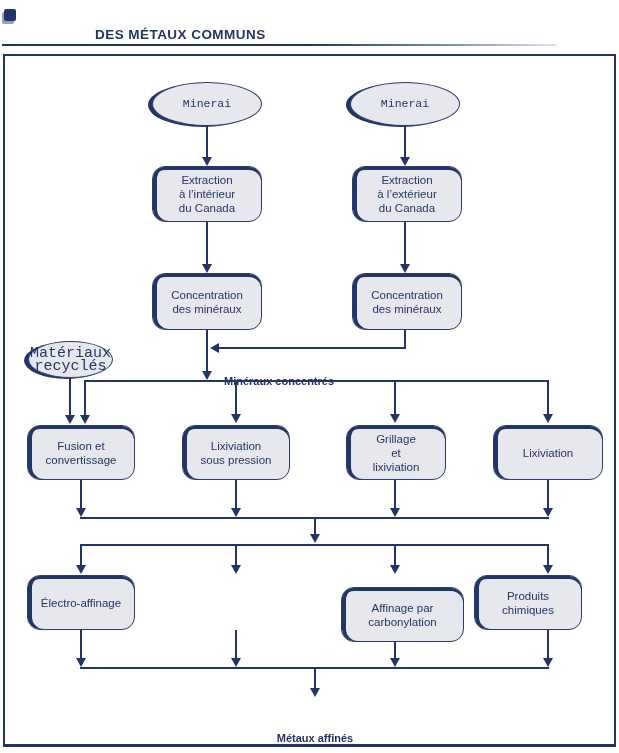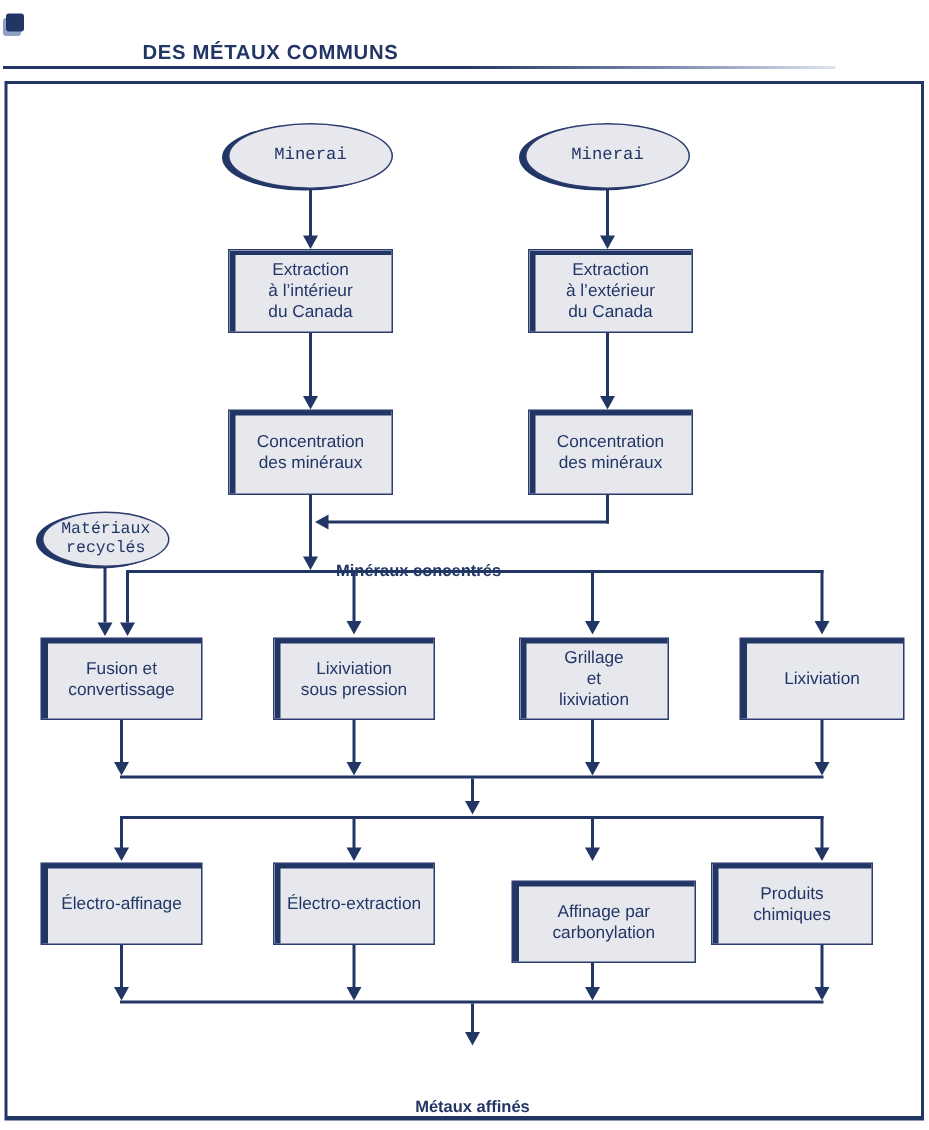--- a/index.html
+++ b/index.html
@@ -28,21 +28,21 @@
   }
   
   .frame{
     position:absolute;left:3px;top:54px;width:613px;height:693px;
     border:2px solid var(--navy);border-bottom-width:3px;box-sizing:border-box;
   }
   
   .node-box,.node-oval{
     position:absolute;display:flex;align-items:center;justify-content:center;
     text-align:center;background:var(--box-fill);color:var(--navy);
-    font-size:11.5px;line-height:14px;white-space:pre-line;box-sizing:border-box;
+    font-size:11.5px;line-height:14px;white-space:pre-line;box-sizing:border-box;border-radius:13px;
   }
   .node-box{
     border:1px solid var(--box-border);
     box-shadow:inset 4px 0 0 var(--navy), inset 0 3px 0 var(--navy);
   }
   .node-oval{
     border:1.5px solid var(--box-border);border-radius:50%;
     box-shadow:-4px 1px 0 0 var(--navy);
     font-family:Liberation Mono, monospace;
   }
@@ -122,21 +122,21 @@
       <div class="arr-down" style="left: 76px; top: 658px;"></div>
       <div class="arr-down" style="left: 231px; top: 658px;"></div>
       <div class="arr-down" style="left: 390px; top: 658px;"></div>
       <div class="arr-down" style="left: 543px; top: 658px;"></div>
       <div class="arr-down" style="left: 310px; top: 688px;"></div>
       <div class="arr-left" style="left: 210px; top: 343px;"></div>
     </div>
 
   <div class="node-oval" style="left:152px;top:82px;width:110px;height:44px">Minerai</div>
   <div class="node-oval" style="left:350px;top:82px;width:110px;height:44px">Minerai</div>
-  <div class="node-oval" style="left:28px;top:341px;width:85px;height:37px;font-size:11px;line-height:13px">Matériaux
+  <div class="node-oval" style="left:28px;top:341px;width:85px;height:37px;font-size:15px;line-height:13px">Matériaux
 recyclés</div>
 
   <div class="node-box" style="left:152px;top:166px;width:110px;height:56px">Extraction
 à l’intérieur
 du Canada</div>
   <div class="node-box" style="left:352px;top:166px;width:110px;height:56px">Extraction
 à l’extérieur
 du Canada</div>
 
   <div class="node-box" style="left:152px;top:273px;width:110px;height:57px">Concentration
@@ -149,21 +149,20 @@
   <div class="node-box" style="left:27px;top:425px;width:108px;height:55px">Fusion et
 convertissage</div>
   <div class="node-box" style="left:182px;top:425px;width:108px;height:55px">Lixiviation
 sous pression</div>
   <div class="node-box" style="left:346px;top:425px;width:100px;height:55px">Grillage
 et
 lixiviation</div>
   <div class="node-box" style="left:493px;top:425px;width:110px;height:55px">Lixiviation</div>
 
   <div class="node-box" style="left:27px;top:575px;width:108px;height:55px">Électro-affinage</div>
-  <div class="node-box" style="left:182px;top:575px;width:108px;height:55px">Électro-extraction</div>
   <div class="node-box" style="left:341px;top:587px;width:123px;height:55px">Affinage par
 carbonylation</div>
   <div class="node-box" style="left:474px;top:575px;width:108px;height:55px">Produits
 chimiques</div>
 
   <div class="flow-label" style="left:255px;top:708px;width:120px;text-align:center">Métaux affinés</div>
 
 </div>
 
 </body></html>

